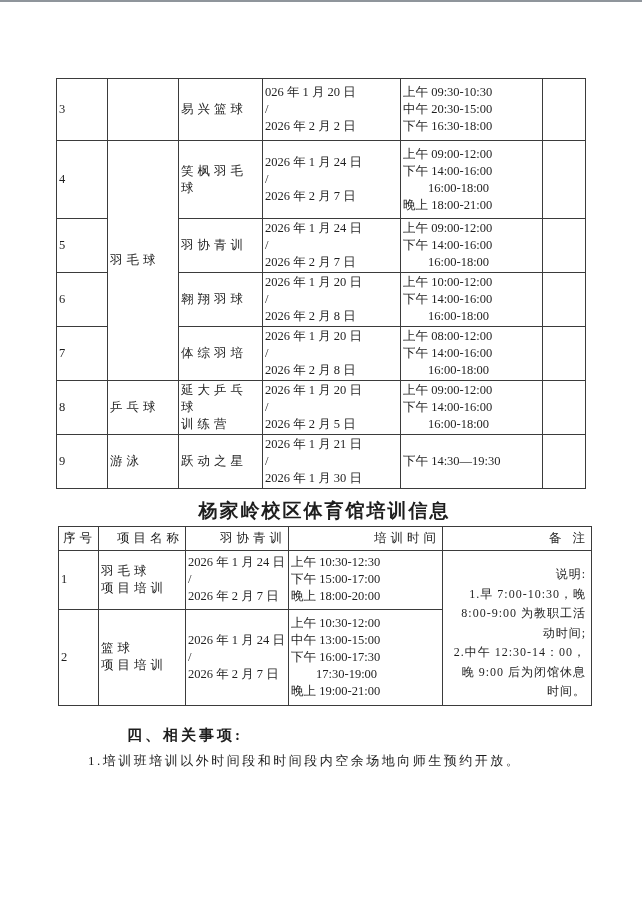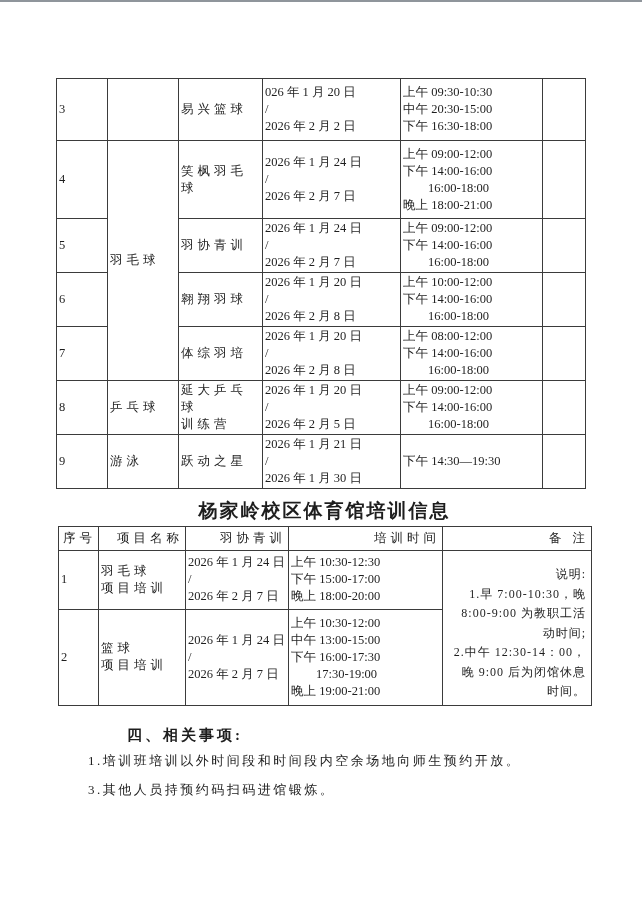--- a/index.html
+++ b/index.html
@@ -233,15 +233,14 @@
           <div class="ln">　　17:30-19:00</div>
           <div class="ln">晚上 19:00-21:00</div>
         </td>
       </tr>
     </tbody>
   </table>
 
   <div class="sec-heading">四、相关事项:</div>
   <div class="sec-items">
     <div class="item">1.培训班培训以外时间段和时间段内空余场地向师生预约开放。</div>
-    <div class="item">3.其他人员持预约码扫码进馆锻炼。</div>
   </div>
 </div>
 
 </body></html>

